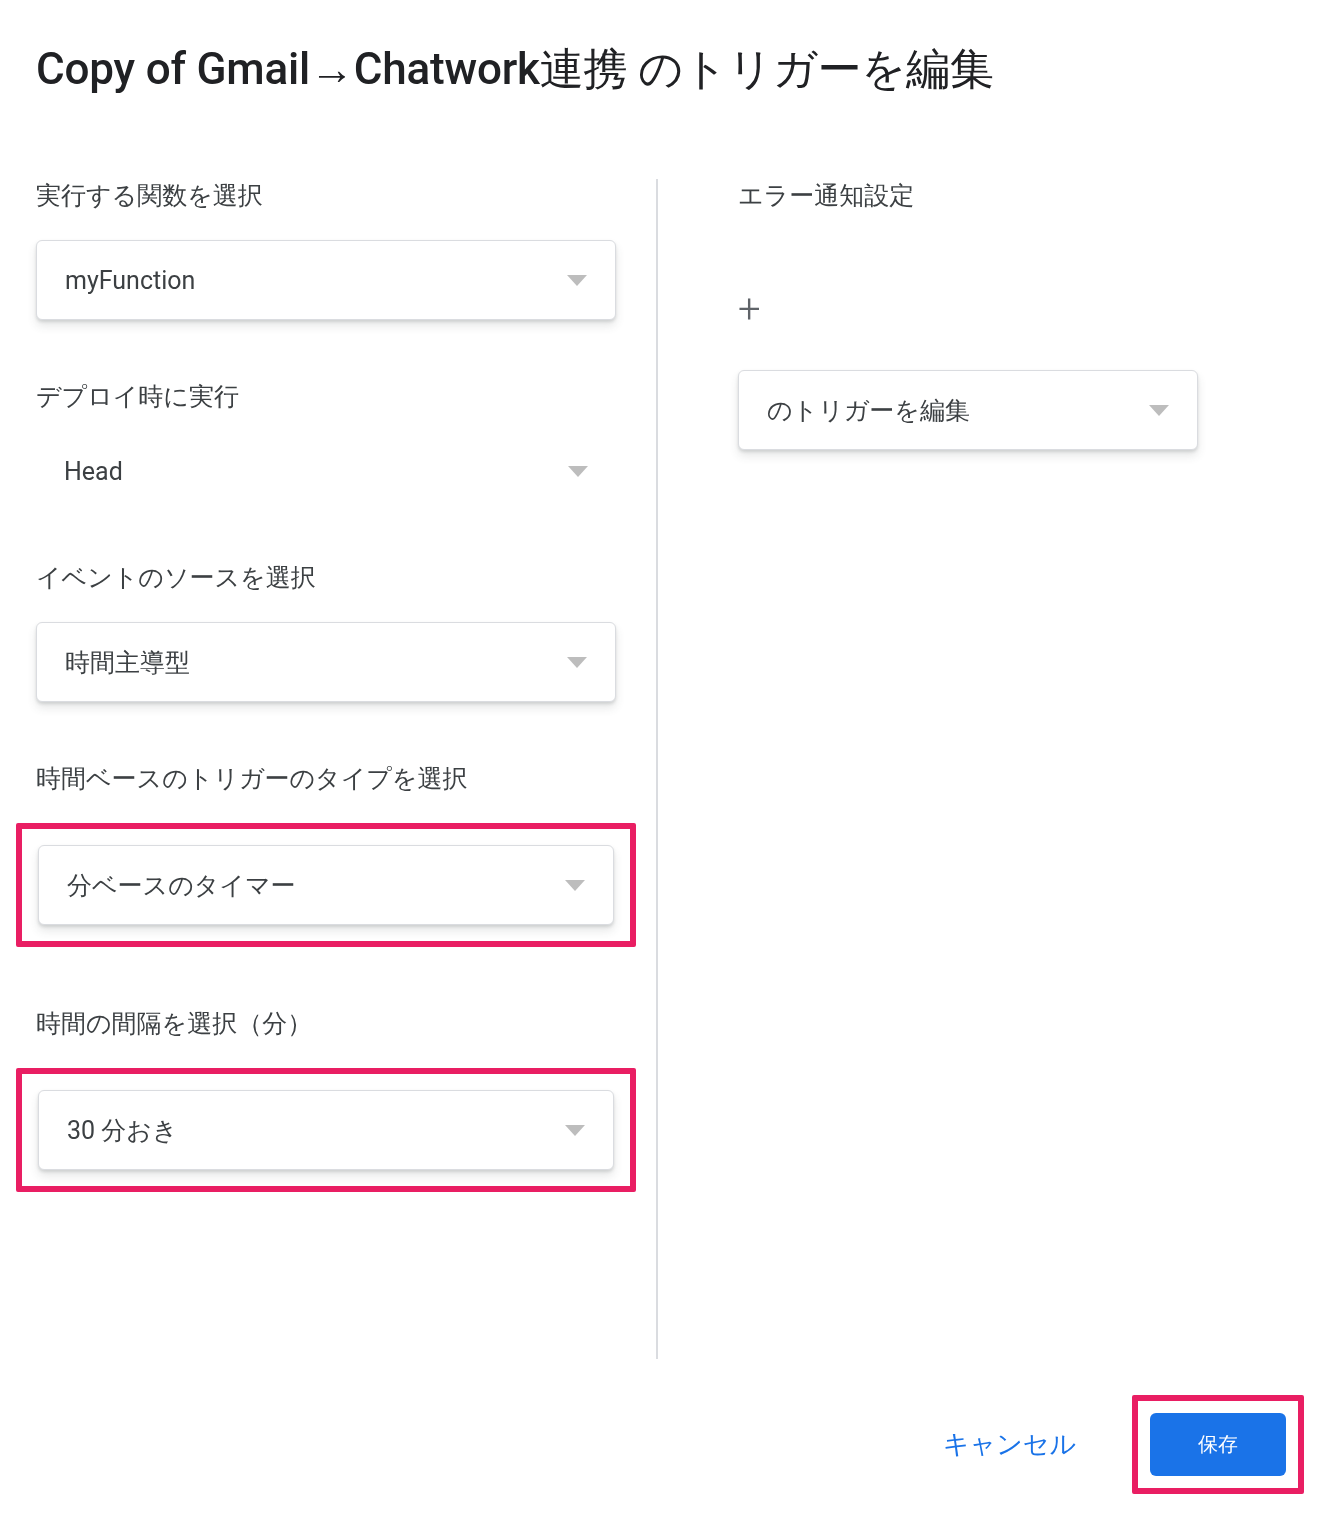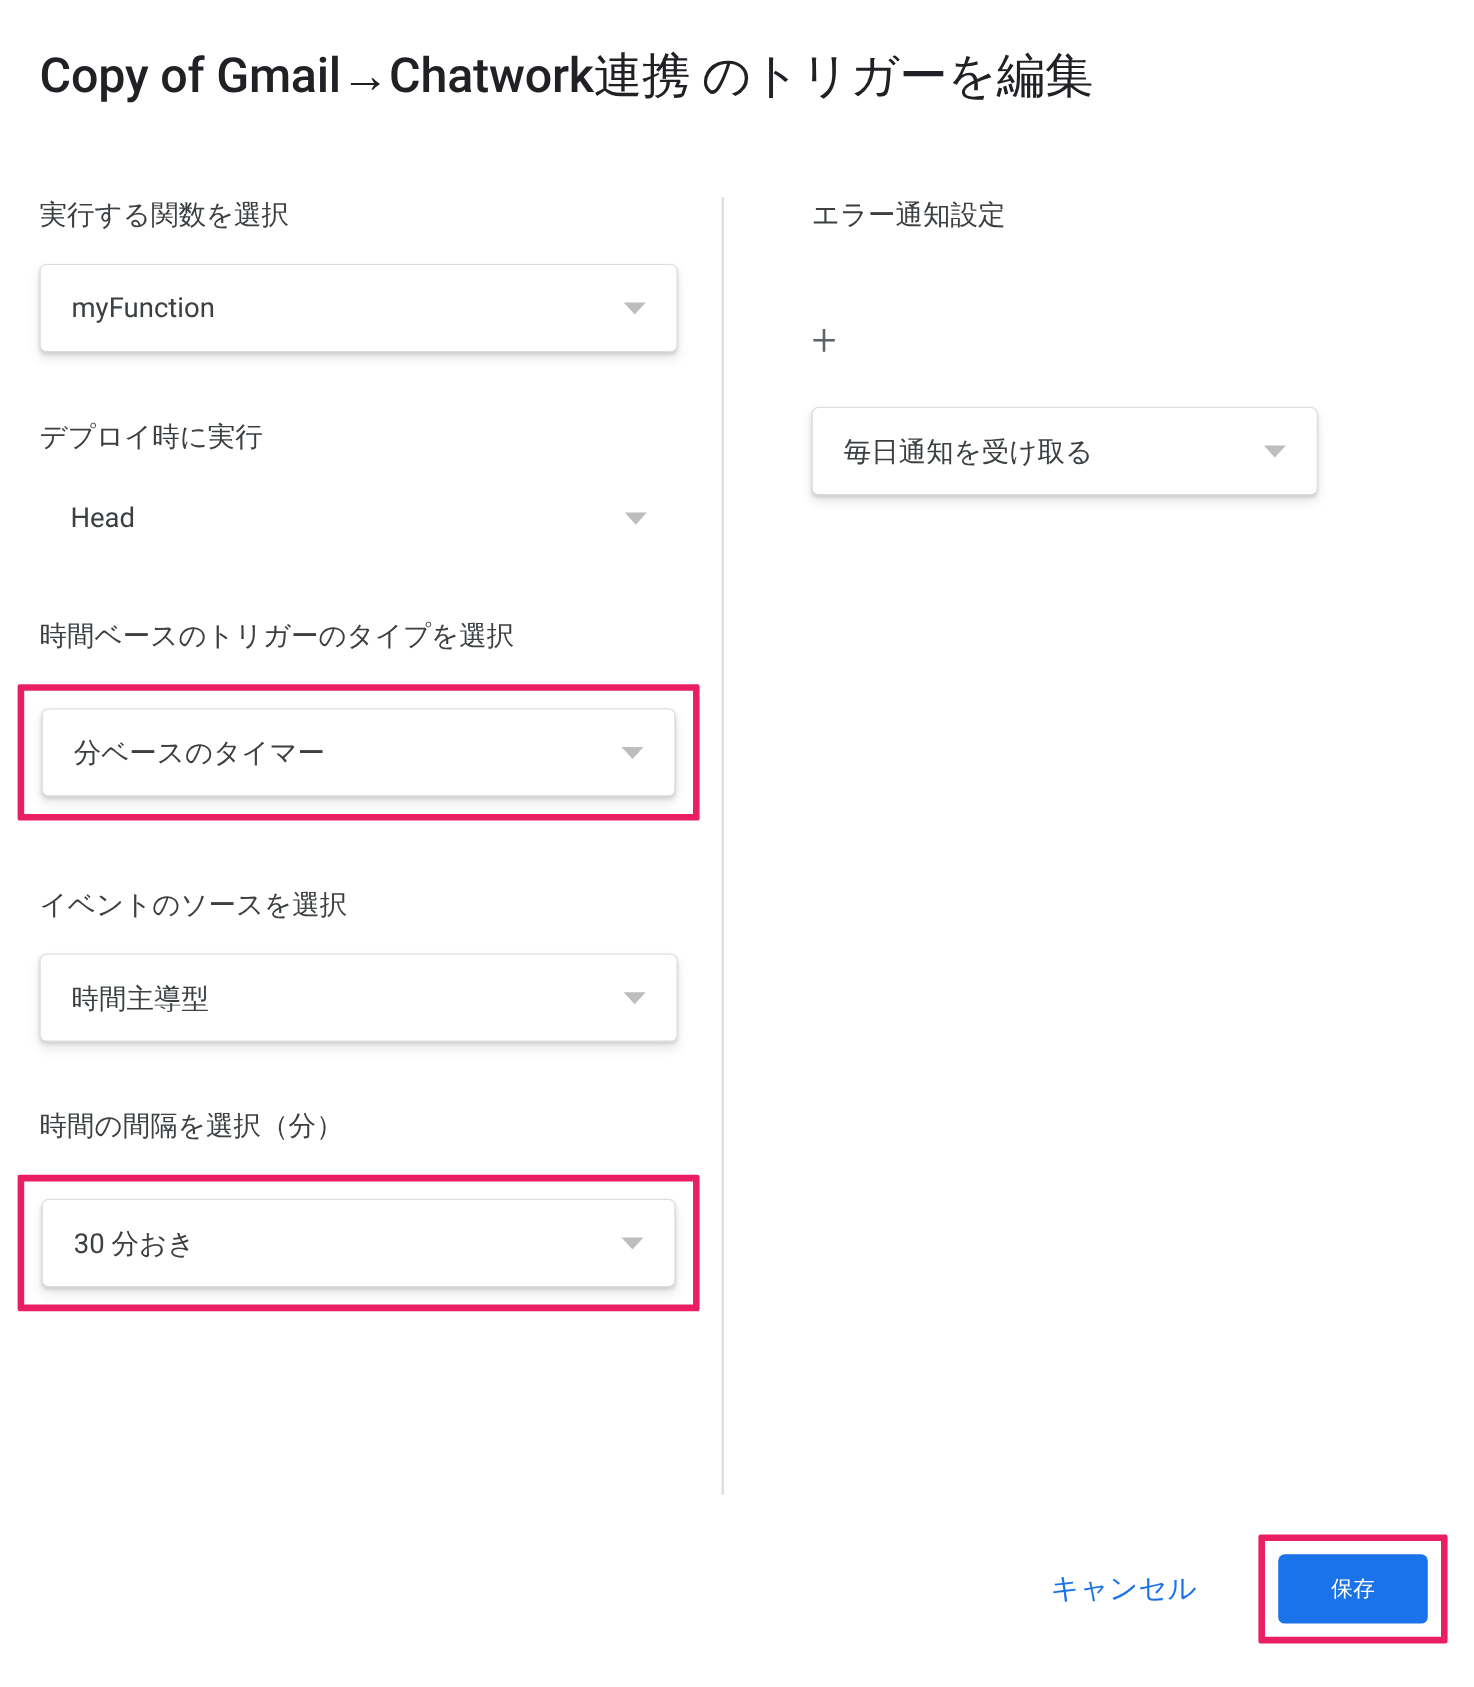--- a/index.html
+++ b/index.html
@@ -97,21 +97,21 @@
     .plus-icon {
       font-size: 40px;
       color: #5f6368;
       cursor: pointer;
       font-weight: 300;
       line-height: 1;
     }
     .footer {
       position: absolute;
       bottom: 40px;
-      right: 24px;
+      right: 36px;
       display: flex;
       align-items: center;
       gap: 40px;
     }
     .cancel-btn {
       color: #1a73e8;
       font-size: 26px;
       font-weight: 500;
       background: none;
       border: none;
@@ -155,58 +155,58 @@
 
     <div class="field-group">
       <div class="field-label">デプロイ時に実行</div>
       <div class="select-box flat">
         <span>Head</span>
         <span class="dropdown-arrow"></span>
       </div>
     </div>
 
     <div class="field-group">
+      <div class="field-label">イベントのソースを選択</div>
+      <div class="select-box">
+        <span>時間主導型</span>
+        <span class="dropdown-arrow"></span>
+      </div>
+    </div>
+
+    <div class="field-group">
       <div class="field-label">時間ベースのトリガーのタイプを選択</div>
       <div class="highlight-box">
         <div class="select-box">
           <span>分ベースのタイマー</span>
           <span class="dropdown-arrow"></span>
         </div>
       </div>
     </div>
 
     <div class="field-group">
-      <div class="field-label">イベントのソースを選択</div>
-      <div class="select-box">
-        <span>時間主導型</span>
-        <span class="dropdown-arrow"></span>
-      </div>
-    </div>
-
-    <div class="field-group">
       <div class="field-label">時間の間隔を選択（分）</div>
       <div class="highlight-box">
         <div class="select-box">
           <span>30 分おき</span>
           <span class="dropdown-arrow"></span>
         </div>
       </div>
     </div>
 
   </div>
 
   <div class="divider"></div>
 
   <div class="right-col">
     <div class="right-header">
       <div class="field-label">エラー通知設定</div>
       <span class="plus-icon">+</span>
     </div>
     <div class="select-box">
-      <span>毎日通知を受け取る</span>
+      <span>のトリガーを編集</span>
       <span class="dropdown-arrow"></span>
     </div>
   </div>
 </div>
 
 <div class="footer">
   <button class="cancel-btn">キャンセル</button>
   <div class="save-container">
     <button class="save-btn">保存</button>
   </div>

